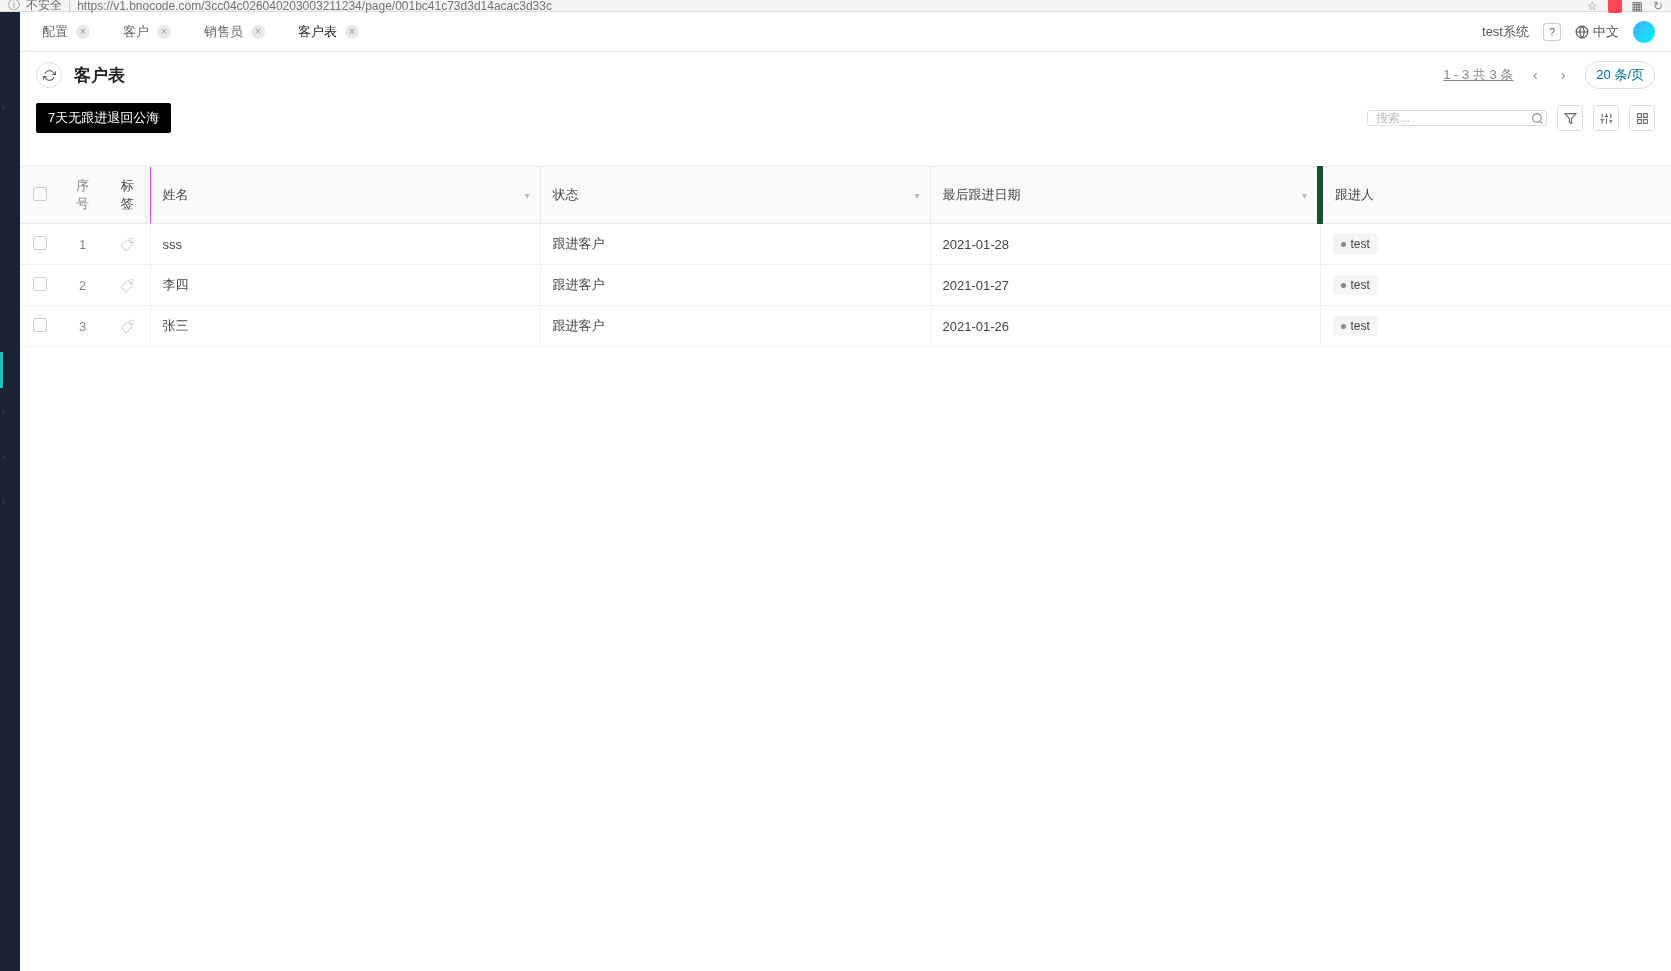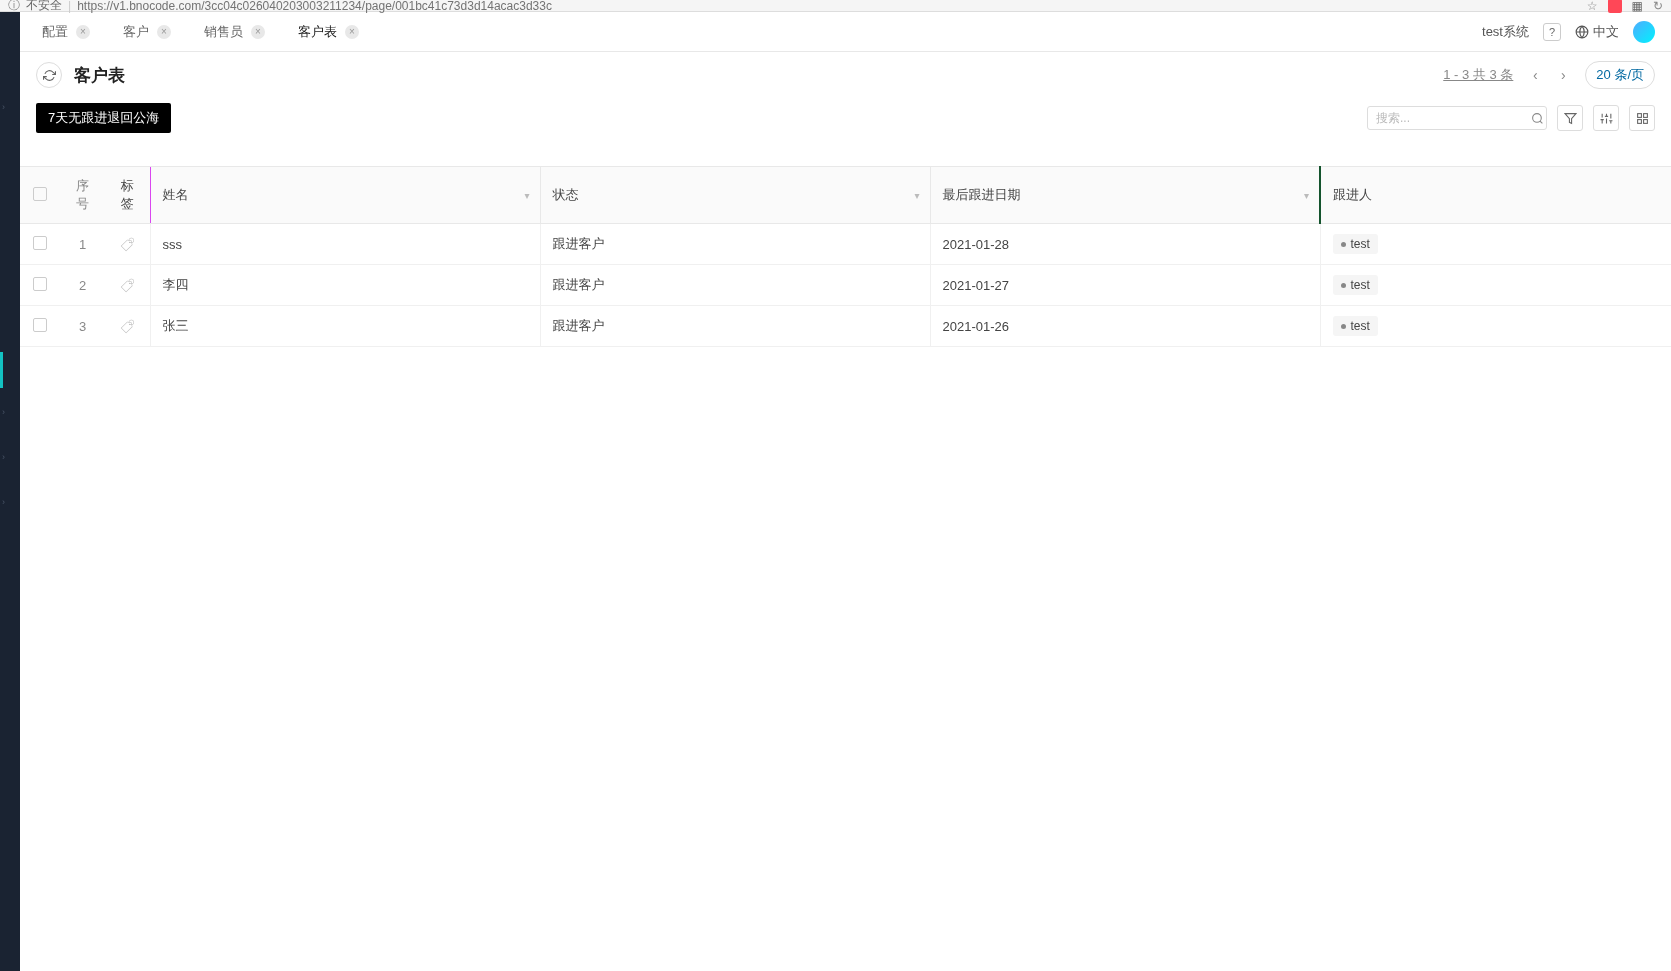--- a/index.html
+++ b/index.html
@@ -222,21 +222,21 @@
       cursor: pointer;
     }
     .action-bar-spacer {
       flex: 1;
     }
     .search-box {
       display: flex;
       align-items: center;
       border: 1px solid #ddd;
       border-radius: 3px;
-      height: 24px;
+      height: 16px;
       width: 180px;
       padding: 0 8px;
     }
     .search-box input {
       border: none;
       outline: none;
       flex: 1;
       font-size: 12px;
       color: #333;
     }
@@ -312,21 +312,21 @@
     }
     .col-status {
       width: 390px;
       border-left: 1px solid #e8e8e8;
     }
     .col-date {
       width: 390px;
       border-left: 1px solid #e8e8e8;
     }
     .col-assignee {
-      border-left: 2px solid #14532d;
+      border-left: 6px solid #14532d;
     }
     tbody .col-name, tbody .col-status, tbody .col-date, tbody .col-assignee {
       border-left: 1px solid #f0f0f0;
     }
     .checkbox {
       width: 14px;
       height: 14px;
       border: 1px solid #ccc;
       border-radius: 2px;
       display: inline-block;

